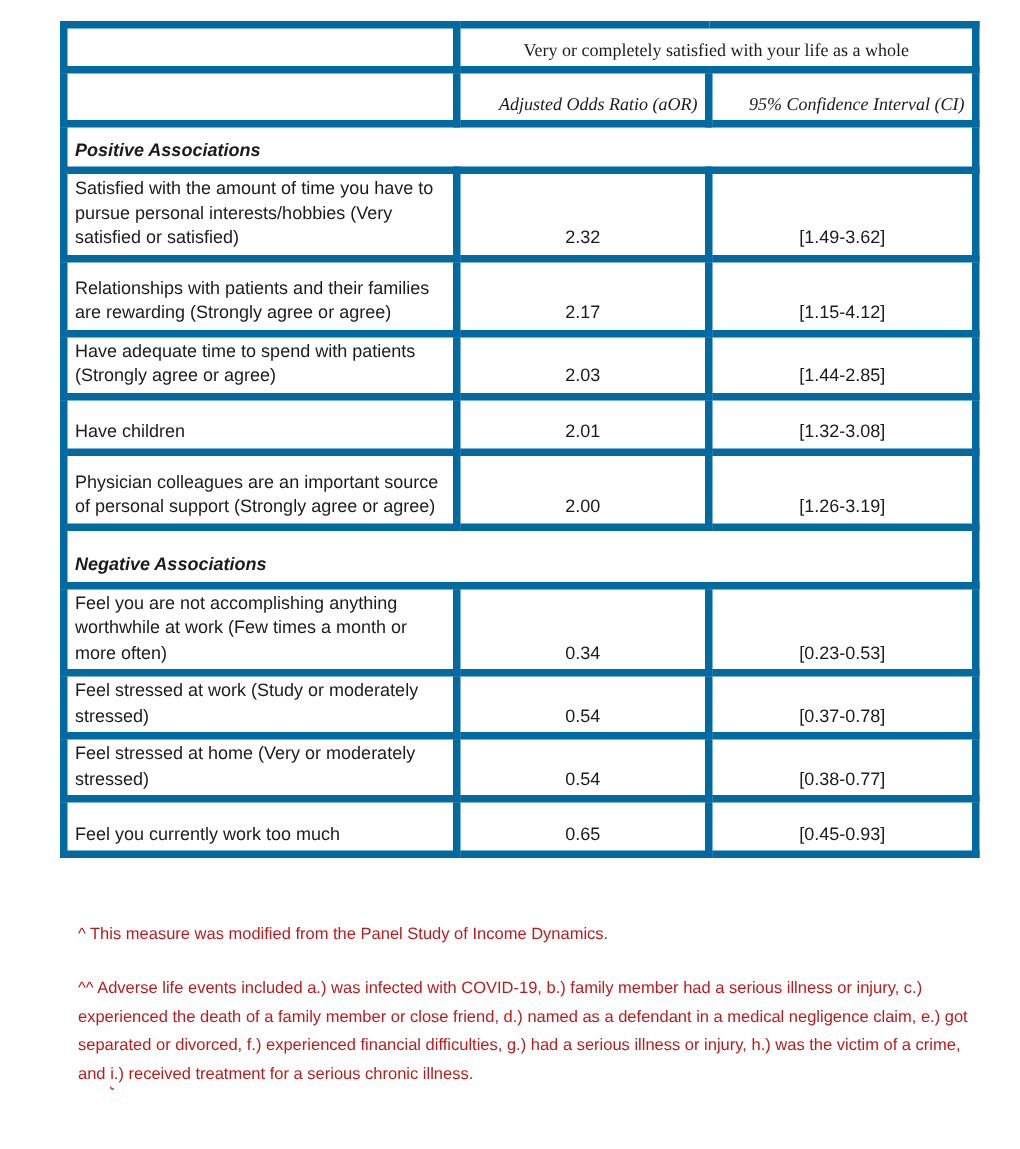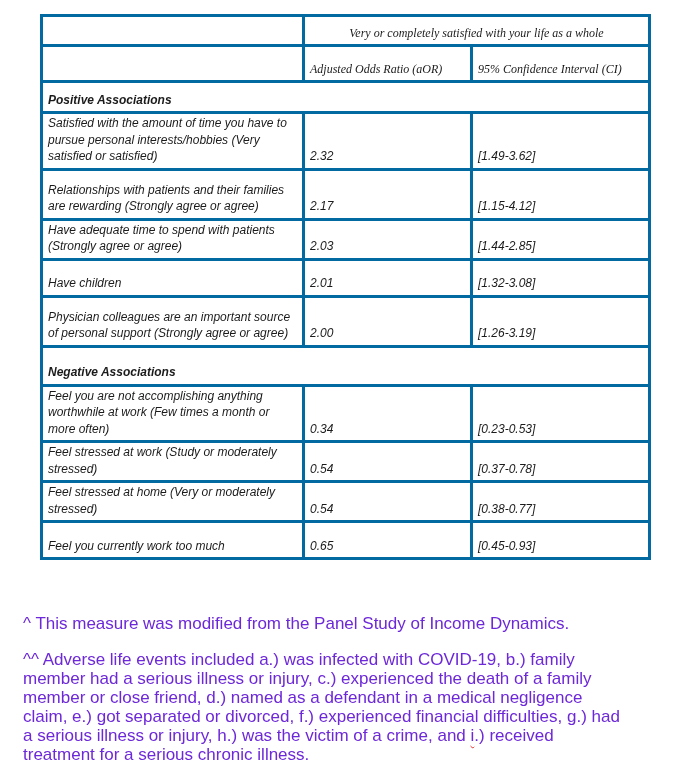--- a/index.html
+++ b/index.html
@@ -18,75 +18,74 @@
   }
   table.results {
     position: absolute;
     left: 40px;
     top: 14px;
     width: 608px;
     border-collapse: collapse;
     table-layout: fixed;
   }
   table.results td {
-    border: 3px solid #0369a1;
+    border: 5px solid #0369a1;
     vertical-align: bottom;
     padding: 1px 5px 3px 5px;
     font-size: 12px;
     line-height: 16.5px;
     color: #1b1b1b;
     overflow: hidden;
-    font-style: italic;
   }
   
   col.c-label { width: 262px; }
   col.c-aor   { width: 168px; }
   col.c-ci    { width: 178px; }
 
   
   td.hdr-span {
     font-family: "Liberation Serif", serif;
     font-size: 13.5px;
     text-align: center;
     white-space: nowrap;
     padding-bottom: 1px;
   }
   td.hdr-col {
     font-family: "Liberation Serif", serif;
     font-style: italic;
     font-size: 13.5px;
-    text-align: left;
+    text-align: right;
     vertical-align: top;
     line-height: 16px;
     padding-top: 2px;
   }
   td.section-cell {
     font-weight: bold;
     font-style: italic;
     font-size: 12.5px;
     padding-bottom: 3px;
   }
   td.val {
-    text-align: left;
+    text-align: center;
   }
   
   tr.hh1  { height: 30px; }
   tr.hh2  { height: 36px; }
   tr.hsp  { height: 31px; margin-top: 44px; }
   tr.hsn  { height: 39px; }
   tr.r3   { height: 50px; }
   tr.r2   { height: 34px; }
   tr.r2b  { height: 37px; }
 
   .footnote {
     position: absolute;
-    left: 23px;
-    font-size: 17px;
+    left: 52px;
+    font-size: 11px;
     line-height: 19px;
-    color: #6d28d9;
+    color: #b91c1c;
   }
   .fn1 { top: 614px; width: 600px; }
   .fn2 { top: 650px; width: 598px; }
   .squiggle {
     text-decoration-line: underline;
     text-decoration-style: wavy;
     text-decoration-color: #e03030;
     text-decoration-thickness: 1px;
     text-underline-offset: 3px;
   }

